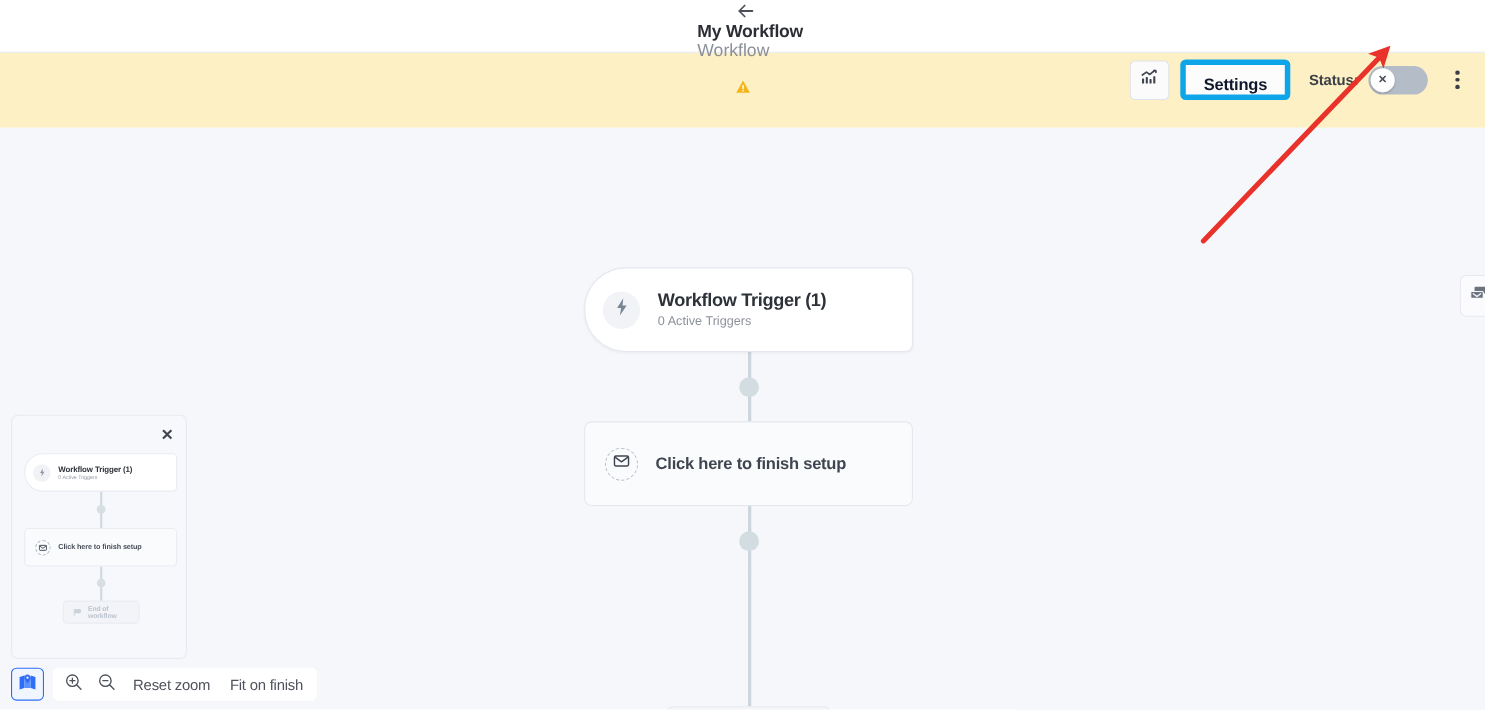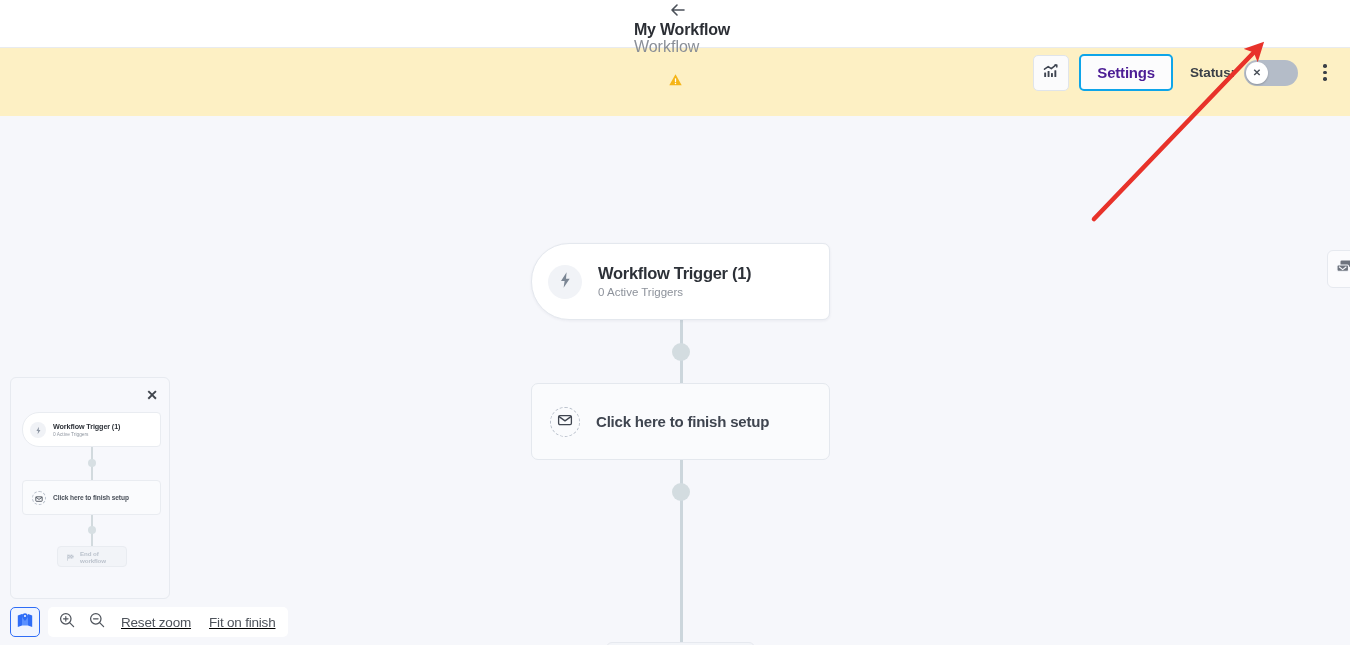--- a/index.html
+++ b/index.html
@@ -40,24 +40,24 @@
   }
   .icon-btn {
     width: 36px; height: 36px;
     border: 1px solid #e0e4ea; border-radius: 5px;
     background: #fbfbfc;
     display: flex; align-items: center; justify-content: center;
     cursor: pointer;
   }
   .settings-btn {
     margin-left: 10px; height: 37px; padding: 0 16px;
-    border: 2px solid #0ea5e9; border-radius: 5px;
-    background: #fcfcfd; color: #4c1d95;
+    border: 5px solid #0ea5e9; border-radius: 5px;
+    background: #fcfcfd; color: #0f172a;
     font-size: 15px; font-weight: bold; letter-spacing: -0.2px;
-    display: flex; align-items: center; cursor: pointer;
+    display: flex; align-items: flex-end; cursor: pointer;
     font-family: "Liberation Sans", sans-serif;
   }
   .status-wrap { display: flex; align-items: center; margin-left: 17px; }
   .status-label { font-size: 13.5px; color: #3b4048; font-weight: bold; letter-spacing: -0.1px; }
   .toggle {
     position: relative; margin-left: 9px;
     width: 54px; height: 26px; border-radius: 13px;
     background: #b4bcc8; cursor: pointer;
   }
   .toggle-knob {
@@ -224,21 +224,20 @@
   .mm-dot {
     position: absolute; width: 8px; height: 8px; border-radius: 50%;
     background: #d7dfe3; left: 77px;
   }
 
   
   .toolbar {
     position: absolute; left: 10px; bottom: 8px;
     display: flex; align-items: center;
     z-index: 22;
-    text-decoration: underline;
   }
   .tb-map-btn {
     width: 30px; height: 30px;
     border: 1.6px solid #2f6df6; border-radius: 5px;
     background: #f0f5ff;
     display: flex; align-items: center; justify-content: center;
     cursor: pointer;
   }
   .tb-group {
     margin-left: 8px; height: 30px;

